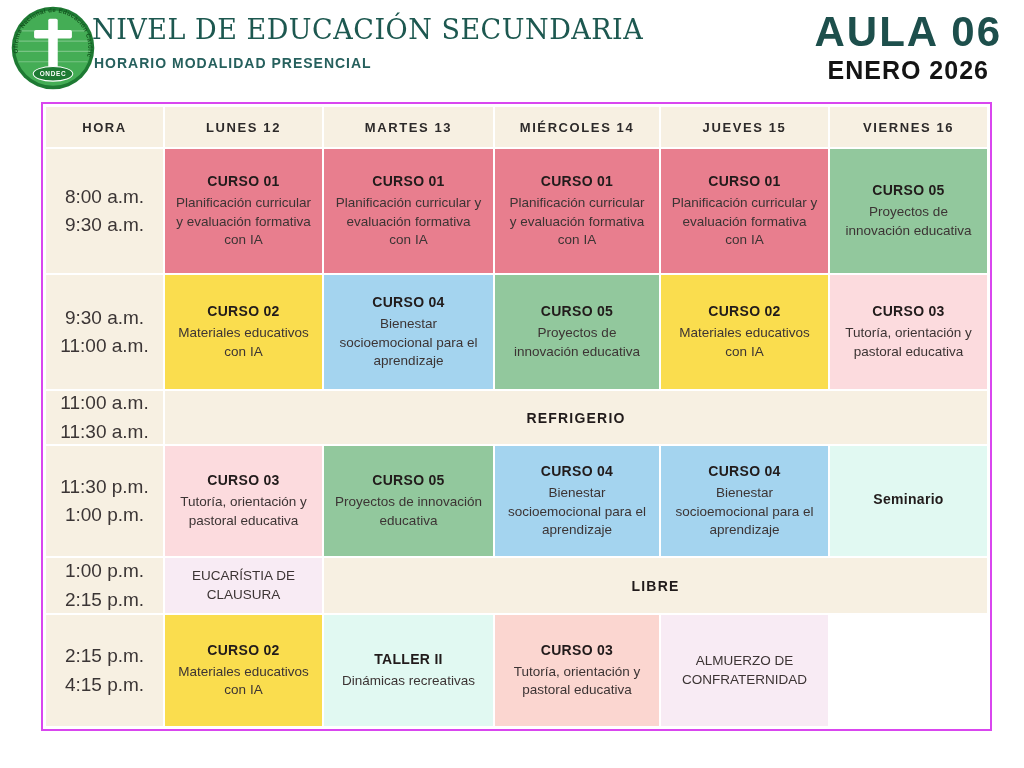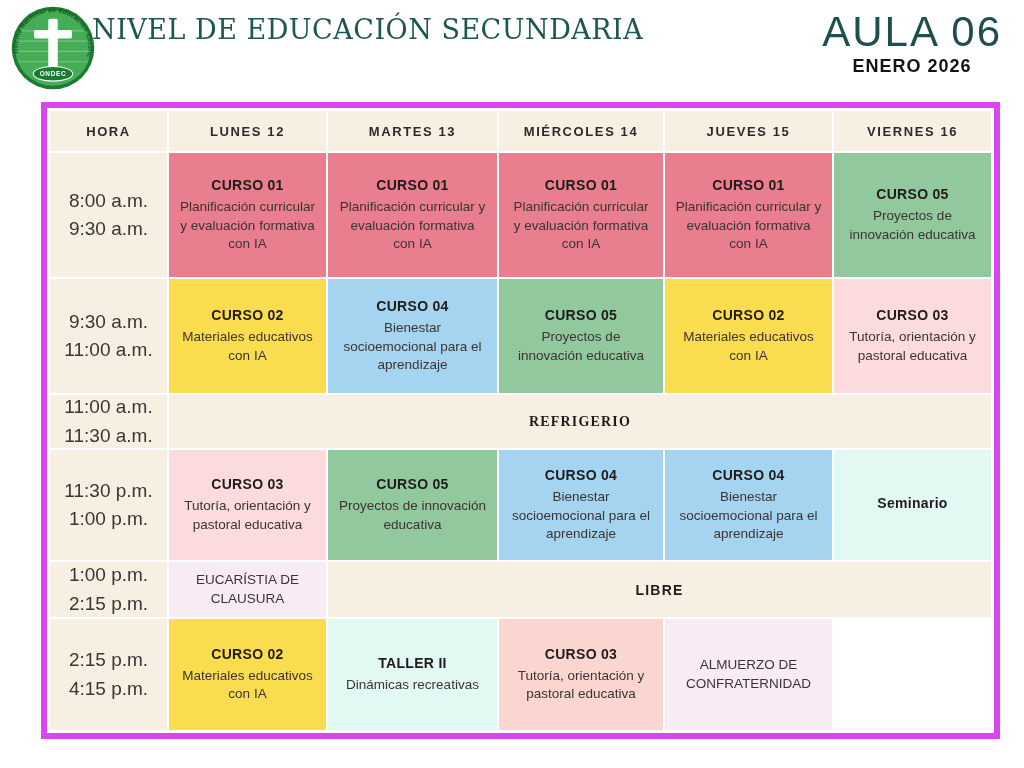--- a/index.html
+++ b/index.html
@@ -8,26 +8,26 @@
 
   
   .page-header { position:relative; height:100px; width:100%; }
   .logo { position:absolute; left:10px; top:5px; width:86px; height:86px; }
   .head-text { position:absolute; left:92px; top:14px; }
   .main-title { font-family:"DejaVu Serif", serif; font-weight:normal; font-size:27px;
                 color:#1d5850; letter-spacing:.5px; }
   .sub-title  { margin-top:10px; margin-left:2px; font-weight:bold; font-size:14px;
                 color:#26605d; letter-spacing:1px; }
   .room-block { position:absolute; right:22px; top:10px; text-align:center; }
-  .room-title { font-size:42px; font-weight:normal; color:#1d4f4c; letter-spacing:2px; line-height:1.05; }
-  .room-month { font-size:18px; font-weight:bold; color:#141414; letter-spacing:1px; margin-top:2px; }
+  .room-title { font-size:42px; font-weight:bold; color:#1d4f4c; letter-spacing:2px; line-height:1.05; }
+  .room-month { font-size:25px; font-weight:bold; color:#141414; letter-spacing:1px; margin-top:2px; }
 
   
   .frame { margin-left:41px; margin-top:2px; width:fit-content;
-           border:6px solid #d946ef; background:#ffffff; padding:3px; }
+           border:2px solid #d946ef; background:#ffffff; padding:3px; }
   .grid  { display:grid; background:#ffffff; gap:2px;
            grid-template-columns:117px 157px 169px 164px 167px 157px;
            grid-template-rows:40px 124px 114px 53px 110px 55px 111px; }
   .cell  { display:flex; flex-direction:column; align-items:center; justify-content:center;
            text-align:center; padding:6px 10px; }
   .head  { background:#f7f0e2; font-weight:bold; font-size:13px; color:#2d2a2a;
            letter-spacing:1.6px; }
   .time  { background:#f7f0e2; font-size:19px; color:#3b3535; line-height:1.5; }
   .c-title { font-weight:bold; font-size:14px; color:#211b1b; letter-spacing:.3px;
              margin-bottom:3px; line-height:1.35; }
@@ -52,20 +52,21 @@
     <path id="ringArc" d="M 11,62 A 41 41 0 1 1 89,62" fill="none"></path>
     <text font-size="7.2" font-weight="bold" fill="#14551f" letter-spacing=".4">
       <textPath href="#ringArc" startOffset="4%">Oficina Nacional de Educación Católica</textPath>
     </text>
     <ellipse cx="50" cy="80" rx="23" ry="8.5" fill="#1e7a33" stroke="#ffffff" stroke-width="1.2"></ellipse>
     <text x="50" y="82.8" text-anchor="middle" font-size="7.5" font-weight="bold" fill="#ffffff" letter-spacing=".8">ONDEC</text>
   </svg>
 
   <div class="head-text">
     <div class="main-title">NIVEL DE EDUCACIÓN SECUNDARIA</div>
+    <div class="sub-title">HORARIO MODALIDAD PRESENCIAL</div>
   </div>
 
   <div class="room-block">
     <div class="room-title">AULA 06</div>
     <div class="room-month">ENERO 2026</div>
   </div>
 </div>
 
 <div class="frame">
   <div class="grid">
@@ -120,21 +121,21 @@
         <div class="c-body">Materiales educativos con IA</div>
       </div>
       <div class="cell" style="background: rgb(252, 219, 222);">
         <div class="c-title">CURSO 03</div>
         <div class="c-body">Tutoría, orientación y pastoral educativa</div>
       </div>
       <div class="cell time">
         <div>11:00 a.m.</div>
         <div>11:30 a.m.</div>
       </div>
-      <div class="cell" style="background: rgb(247, 240, 226); grid-column: span 5; font-family: Liberation Serif, serif;">
+      <div class="cell" style="background: rgb(247, 240, 226); grid-column: span 5;">
         <div class="banner">REFRIGERIO</div>
       </div>
       <div class="cell time">
         <div>11:30 p.m.</div>
         <div>1:00 p.m.</div>
       </div>
       <div class="cell" style="background: rgb(252, 219, 222);">
         <div class="c-title">CURSO 03</div>
         <div class="c-body">Tutoría, orientación y pastoral educativa</div>
       </div>

